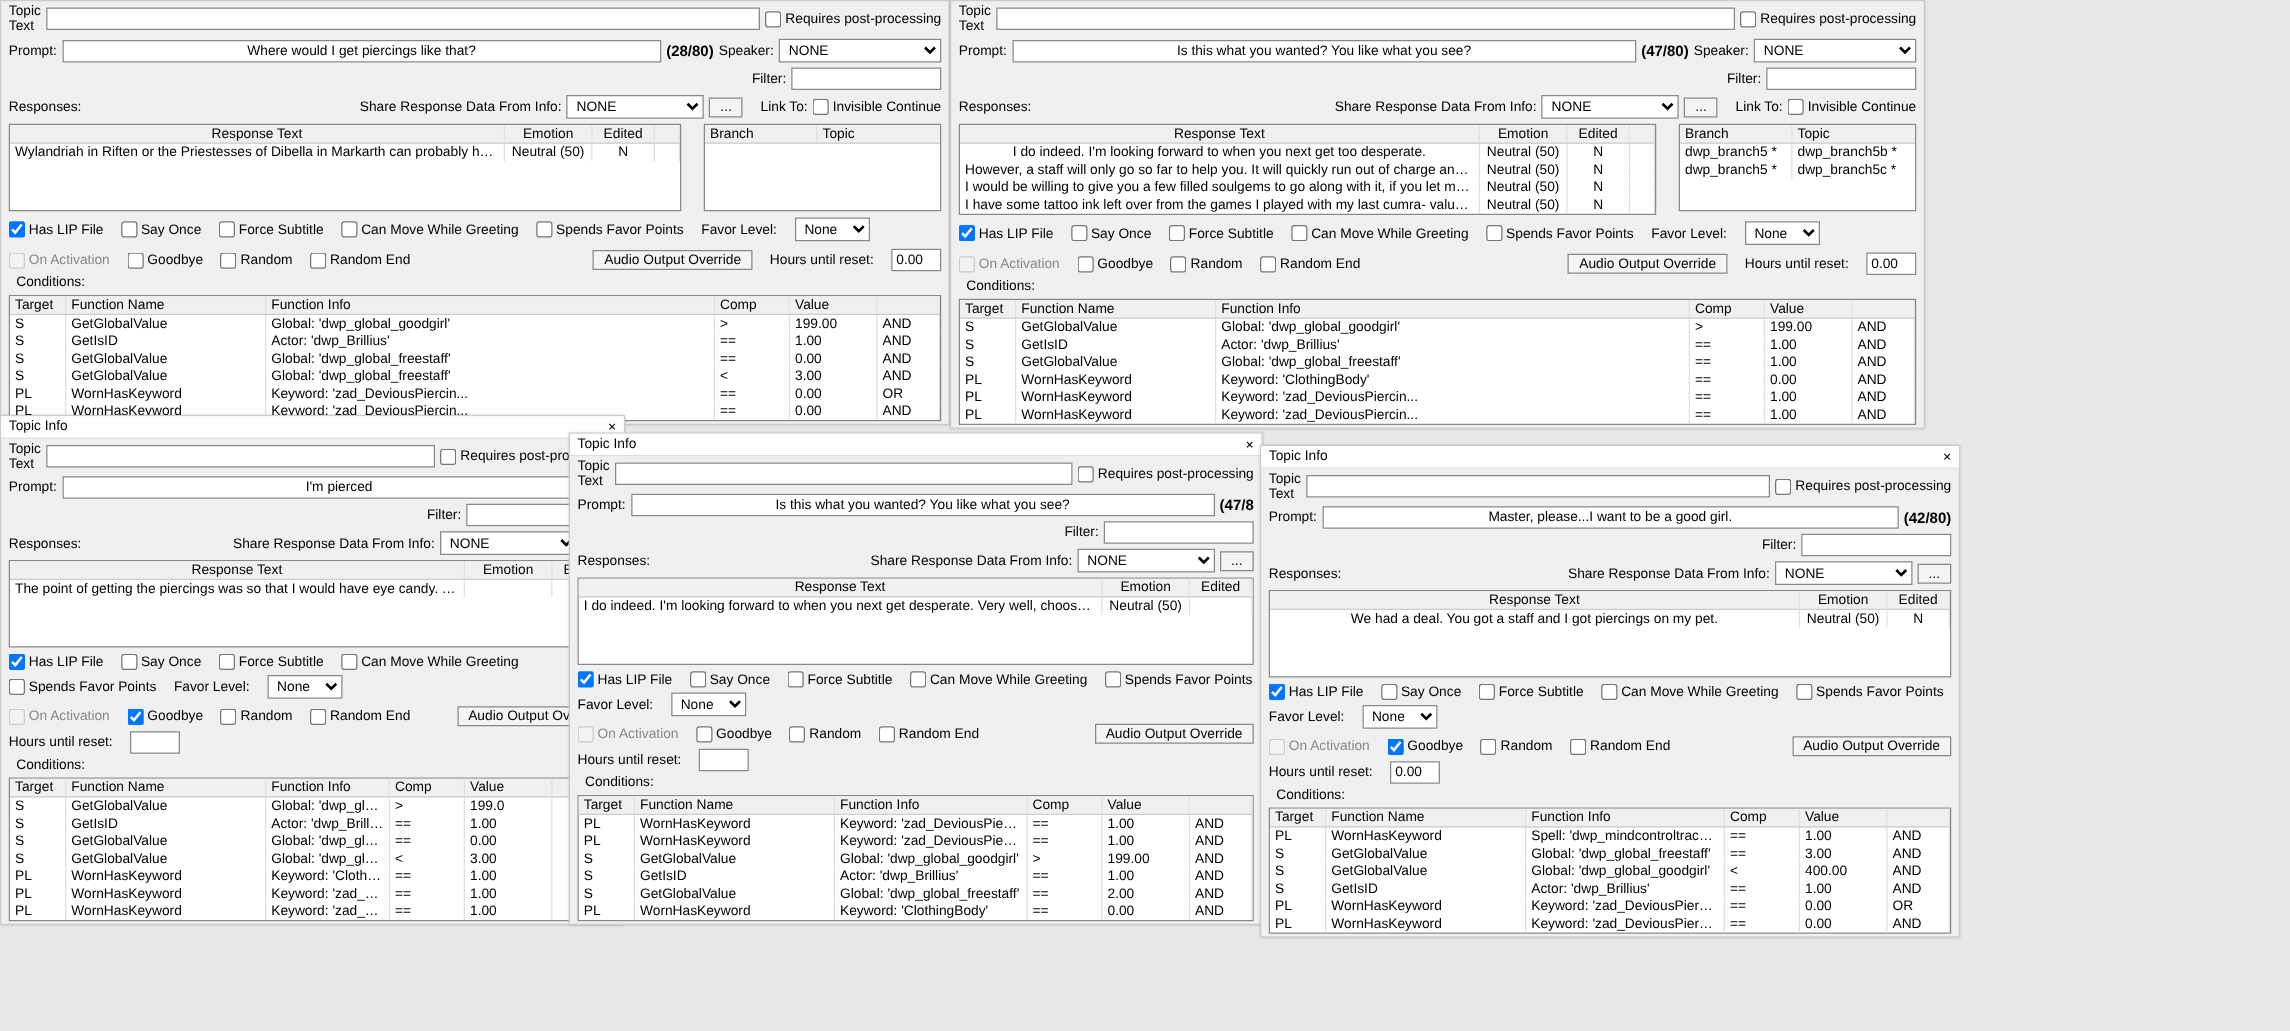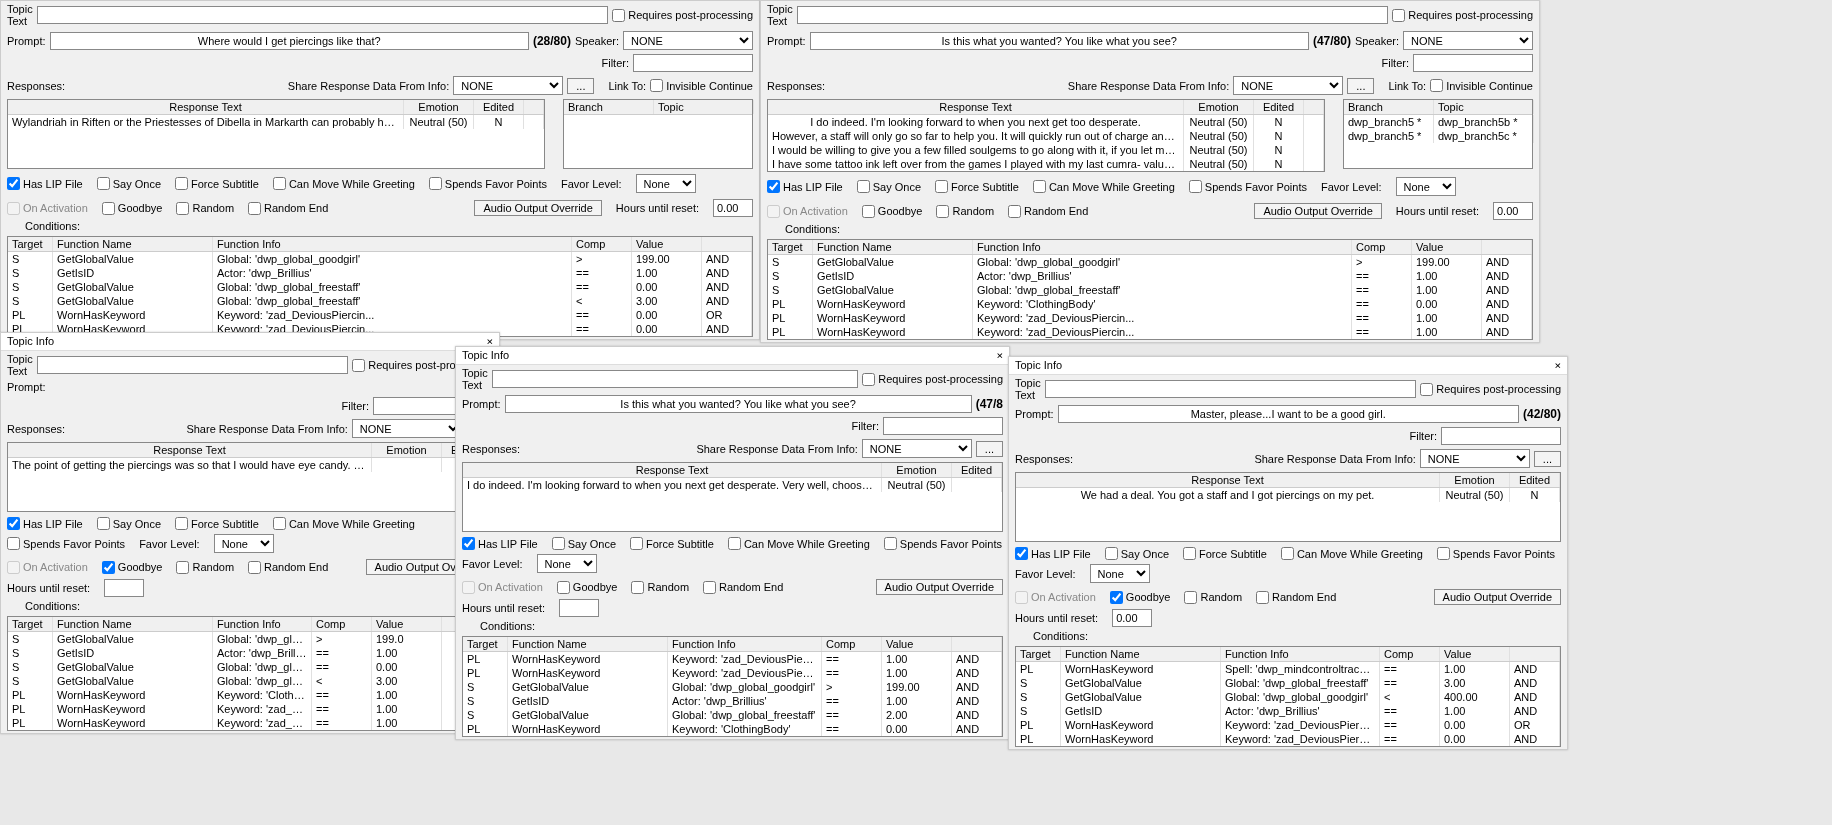--- a/index.html
+++ b/index.html
@@ -76,21 +76,21 @@
   .chk.disabled { color: #888; }
   .btn {
     border: 1px solid #888;
     background: #f4f4f4;
     padding: 1px 8px;
     font-size: 11px;
     cursor: pointer;
   }
   .small-border-label {
     font-size: 11px;
-    padding: 0 4px 2px 24px;
+    padding: 0 4px 2px 12px;
   }
   .charcount {
     font-weight: bold;
     font-size: 12px;
   }
   
   .c-rt { flex: 1 1 auto; }
   .c-em { width: 70px; flex:none;}
   .c-ed { width: 50px; flex:none;}
   .c-ex { width: 20px; flex:none;}
@@ -390,20 +390,21 @@
         <span>Topic Info</span>
         <span class="close">×</span>
       </div>
       <div class="row">
         <span class="label">Topic<br>Text</span>
         <input class="flex1" type="text" style="">
         <label class="chk"><input type="checkbox" style="">Requires post-processing</label>
       </div>
       <div class="row">
         <span class="label">Prompt:</span>
+        <input class="flex1" type="text" value="I'm pierced" style="">
       </div>
       <div class="row" style="justify-content: flex-end;">
         <span class="label">Filter:</span>
         <input type="text" style="width: 120px;">
       </div>
       <div class="row">
         <span class="label">Responses:</span>
         <span class="flex1"></span>
         <span class="label">Share Response Data From Info:</span>
         <select style="width: 110px;"><option>NONE</option></select>

